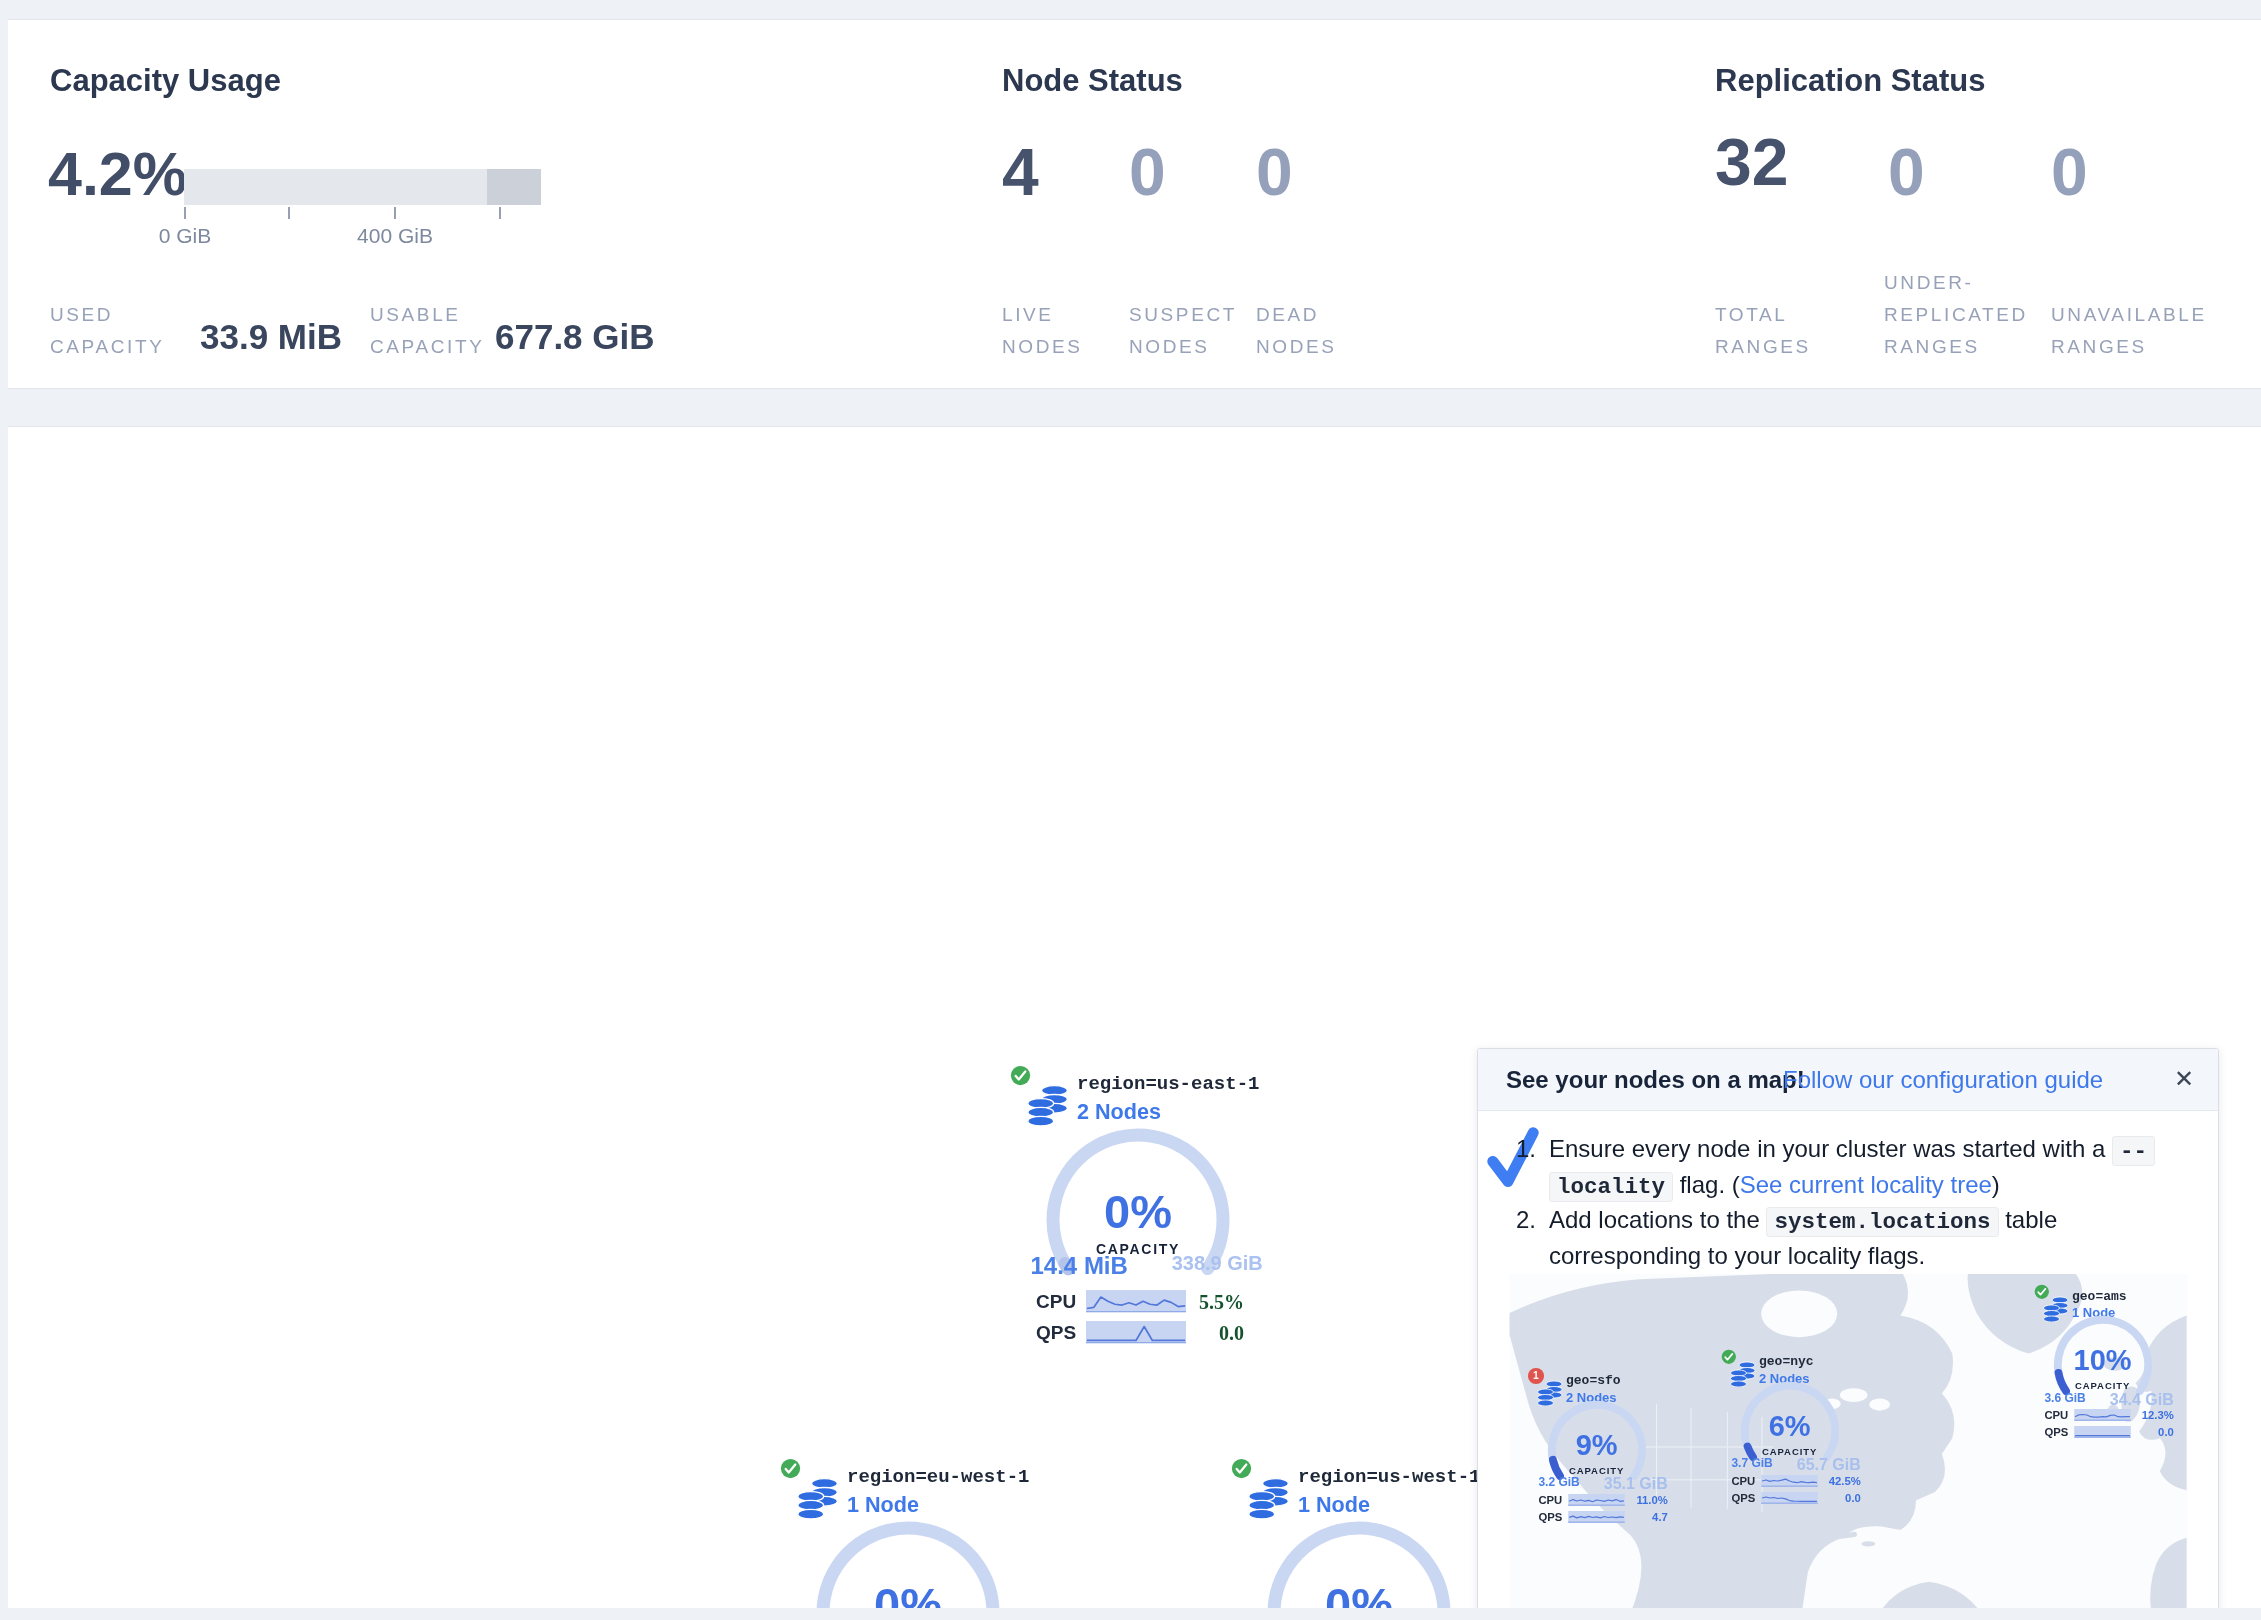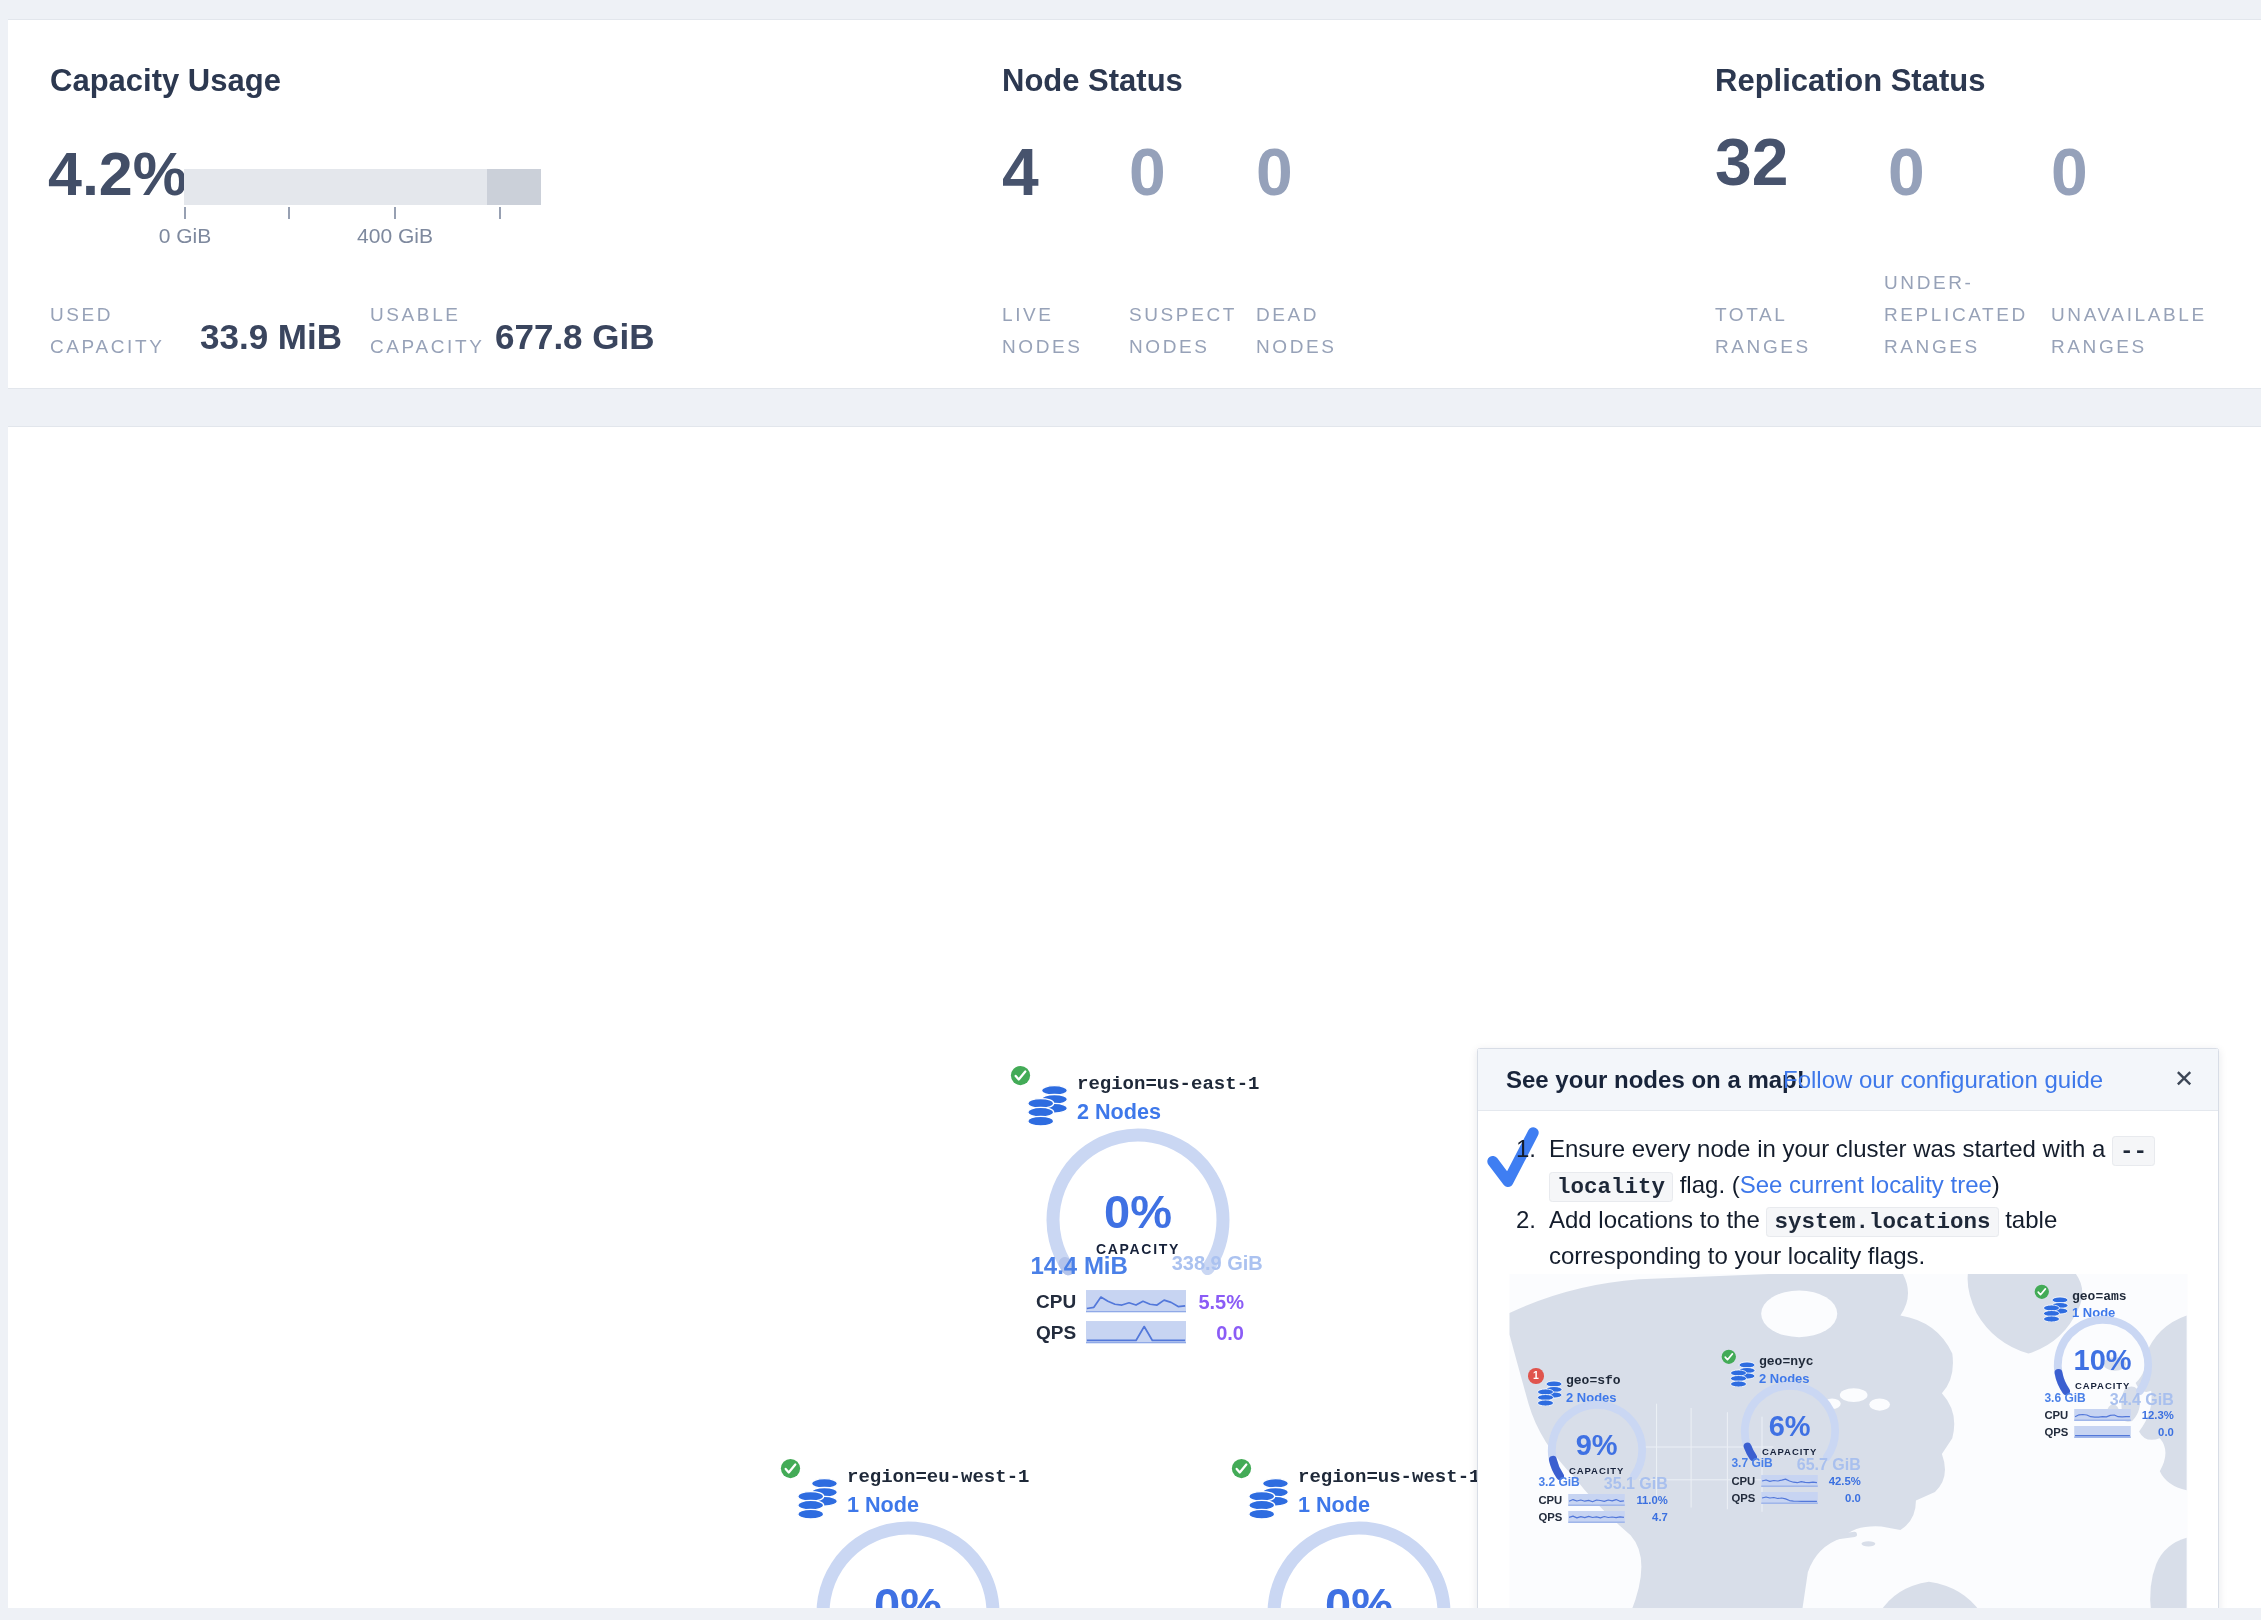--- a/index.html
+++ b/index.html
@@ -41,21 +41,21 @@
   .gauge .word{position:absolute;left:0;width:100%;text-align:center;font-weight:700;color:#16213a;}
   .b-gauge{left:32px;top:59px;width:196px;height:196px;}
   .b-gauge .pct{top:62px;font-size:47px;}
   .b-gauge .word{top:119px;font-size:14px;letter-spacing:1.7px;}
   .b-vals{position:absolute;left:0;top:189px;width:260px;height:26px;}
   .val-used{position:absolute;left:22.5px;font-size:24px;font-weight:600;color:#4a80e8;}
   .val-cap{position:absolute;right:5.2px;font-size:20px;font-weight:600;color:#abc2f0;}
   .m-row{position:absolute;width:100%;height:24px;}
   .m-row .lbl{position:absolute;left:28px;top:0.9px;font-size:19px;font-weight:700;color:#232c3d;}
   .m-row .spark{position:absolute;left:78px;top:0;width:100px;height:22.5px;}
-  .m-row .val{position:absolute;right:24px;top:0.9px;font-size:20px;font-weight:700;color:#8b5cf6;}
+  .m-row .val{position:absolute;right:24px;top:0.9px;font-size:20px;font-weight:700;color:#14532d;font-family:Liberation Serif, serif;}
   
   .popup{position:absolute;left:1469px;top:548px;width:742px;height:585px;background:#fff;border:0.9px solid #d8dde6;border-radius:2.6px;box-shadow:0 2.6px 8.7px rgba(20,30,60,.10);box-sizing:border-box;}
   .popup-header{position:absolute;left:0;top:0;width:100%;height:62px;background:#f3f6fa;border-bottom:0.9px solid #e4e8ee;box-sizing:border-box;}
   .popup-title{position:absolute;left:28px;top:17.3px;font-size:24px;font-weight:700;color:#18243a;}
   .popup-link{position:absolute;left:305px;top:17.3px;font-size:24px;color:#3e78ea;cursor:pointer;}
   .popup-close{position:absolute;right:24px;top:15.6px;font-size:24px;color:#3c4656;cursor:pointer;}
   .step{position:absolute;left:38px;width:642px;font-size:24px;line-height:34px;color:#141d2c;padding-left:33px;}
   .step .num{position:absolute;left:0;top:0;}
   .chip{font-family:"Liberation Mono",monospace;font-size:22.5px;font-weight:700;background:#f5f6f8;border:0.9px solid #e8eaee;border-radius:3.5px;padding:0.9px 7px;color:#1e2838;}
   .step a, .ilink{color:#3e78ea;text-decoration:none;cursor:pointer;}

